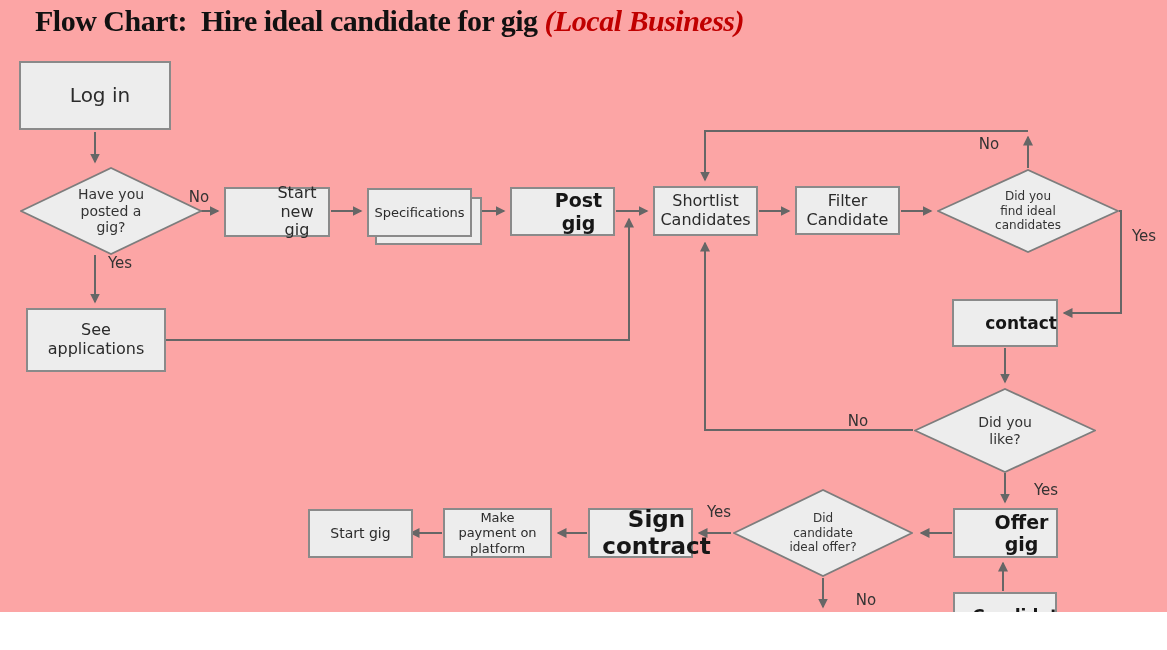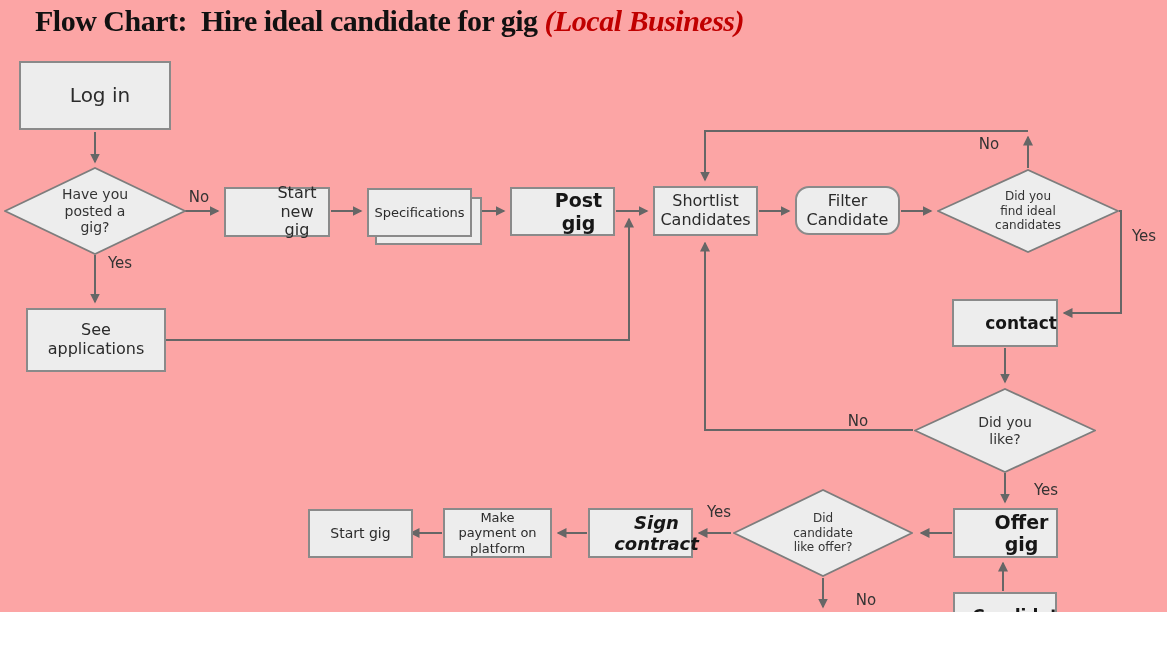--- a/index.html
+++ b/index.html
@@ -129,39 +129,39 @@
 gig</span></div>
 
   <div class="pnode shadow" style="left:375px;top:197px;width:107px;height:48px;border-width:2px;"></div>
   <div class="pnode" style="left:367px;top:188px;width:105px;height:49px;font-size:13px;"><span>Specifications</span></div>
 
   <div class="pnode bold" style="left:510px;top:187px;width:105px;height:49px;font-size:19px;"><span>Post gig</span></div>
 
   <div class="pnode" style="left:653px;top:186px;width:105px;height:50px;font-size:16px;"><span>Shortlist
 Candidates</span></div>
 
-  <div class="pnode" style="left:795px;top:186px;width:105px;height:49px;font-size:16px;border-radius:14px;"><span>Filter
+  <div class="pnode" style="left:795px;top:186px;width:105px;height:49px;font-size:16px;"><span>Filter
 Candidate</span></div>
 
   <div class="pnode bold" style="left:952px;top:299px;width:106px;height:48px;font-size:17px;"><span>contact</span></div>
 
   <div class="pnode bold" style="left:953px;top:508px;width:105px;height:50px;font-size:19px;"><span>Offer gig</span></div>
 
   <div class="pnode bold" style="left:953px;top:592px;width:104px;height:48px;font-size:17px;"><span>Candidate</span></div>
 
-  <div class="pnode bold" style="left:588px;top:508px;width:105px;height:50px;font-size:18px;font-style:italic;"><span>Sign
+  <div class="pnode bold" style="left:588px;top:508px;width:105px;height:50px;font-size:23px;"><span>Sign
 contract</span></div>
 
   <div class="pnode" style="left:443px;top:508px;width:109px;height:50px;font-size:13px;"><span>Make
 payment on
 platform</span></div>
 
   <div class="pnode" style="left:308px;top:509px;width:105px;height:49px;font-size:14px;"><span>Start gig</span></div>
 
-  <div class="diamond" style="left:4px;top:167px;width:182px;height:88px;text-decoration:underline;">
+  <div class="diamond" style="left:20px;top:167px;width:182px;height:88px;text-decoration:underline;">
     <svg width="182" height="88" viewBox="0 0 182 88">
         <polygon points="1,44 91,1 181,44 91,87"></polygon>
       </svg>
     <div class="dlabel" style="font-size:14px;">Have you
 posted a
 gig?</div>
   </div>
 
   <div class="diamond" style="left:937px;top:169px;width:182px;height:84px;">
     <svg width="182" height="84" viewBox="0 0 182 84">
@@ -179,21 +179,21 @@
     <div class="dlabel" style="font-size:14px;">Did you
 like?</div>
   </div>
 
   <div class="diamond" style="left:733px;top:489px;width:180px;height:88px;">
     <svg width="180" height="88" viewBox="0 0 180 88">
         <polygon points="1,44 90,1 179,44 90,87"></polygon>
       </svg>
     <div class="dlabel" style="font-size:12px;">Did
 candidate
-like offer?</div>
+ideal offer?</div>
   </div>
 
   <span class="elabel" style="left:199px;top:197px;">No</span>
   <span class="elabel" style="left:120px;top:263px;">Yes</span>
   <span class="elabel" style="left:989px;top:144px;">No</span>
   <span class="elabel" style="left:1144px;top:236px;">Yes</span>
   <span class="elabel" style="left:858px;top:421px;">No</span>
   <span class="elabel" style="left:1046px;top:490px;">Yes</span>
   <span class="elabel" style="left:719px;top:512px;">Yes</span>
   <span class="elabel" style="left:866px;top:600px;">No</span>

